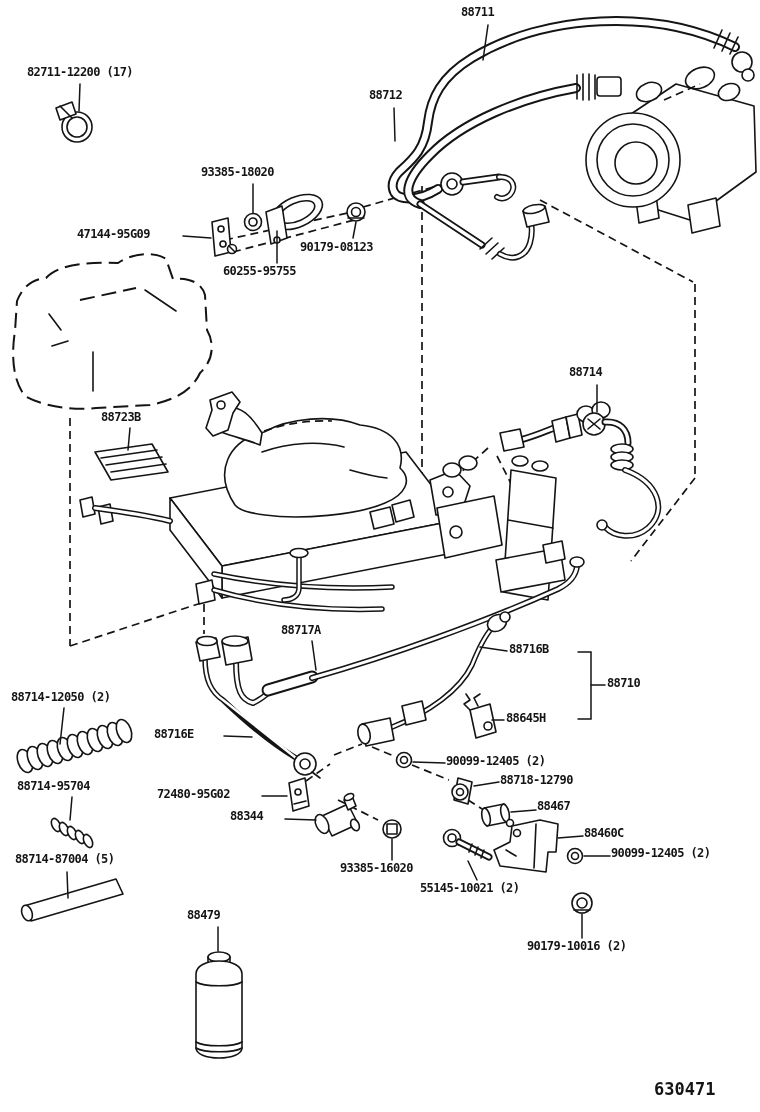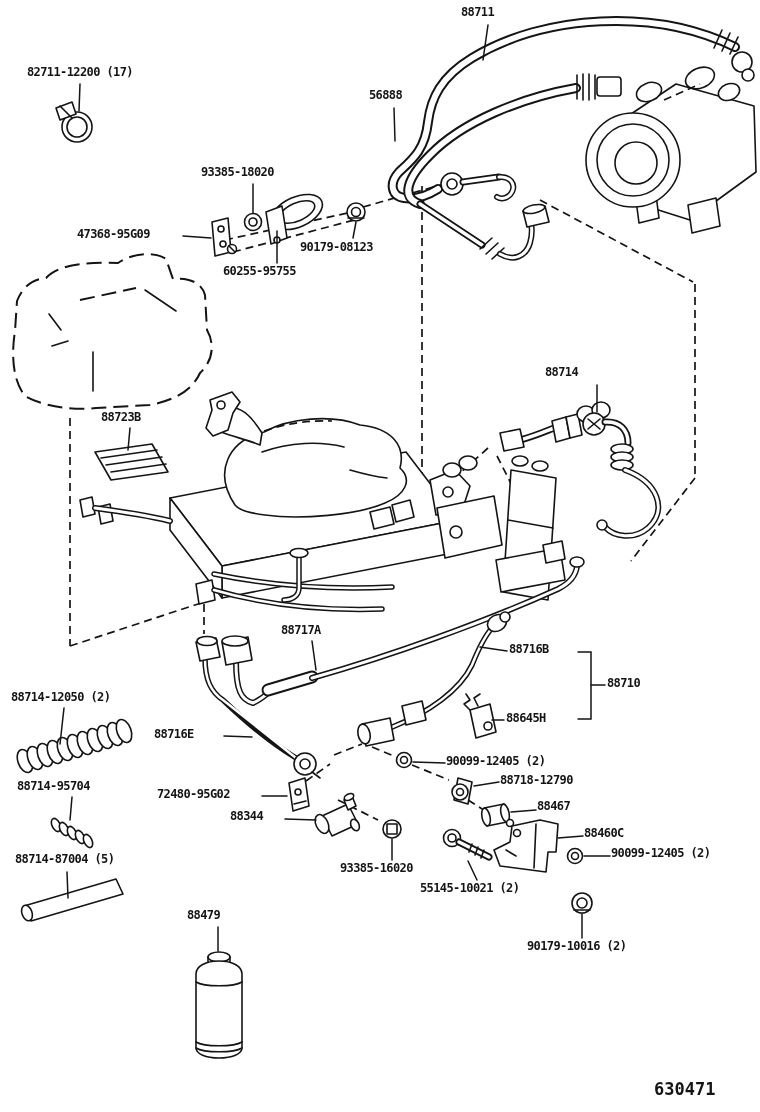--- a/index.html
+++ b/index.html
@@ -369,26 +369,26 @@
     <path class="ldr" d="M392,860 L392,839"></path>
     <path class="ldr" d="M477,880 L468,861"></path>
     <path class="ldr" d="M218,927 L218,951"></path>
     <path class="ldr" d="M582,938 L582,914"></path>
     <path class="ldr" d="M67,872 L68,898"></path>
   </g>
 </svg>
 
   <div class="part-label" style="left:461px;top:6px">88711</div>
   <div class="part-label" style="left:27px;top:66px">82711-12200 (17)</div>
-  <div class="part-label" style="left:369px;top:89px">56888</div>
+  <div class="part-label" style="left:369px;top:89px">88712</div>
   <div class="part-label" style="left:201px;top:166px">93385-18020</div>
-  <div class="part-label" style="left:77px;top:228px">47368-95G09</div>
+  <div class="part-label" style="left:77px;top:228px">47144-95G09</div>
   <div class="part-label" style="left:300px;top:241px">90179-08123</div>
   <div class="part-label" style="left:223px;top:265px">60255-95755</div>
-  <div class="part-label" style="left:545px;top:366px">88714</div>
+  <div class="part-label" style="left:569px;top:366px">88714</div>
   <div class="part-label" style="left:101px;top:411px">88723B</div>
   <div class="part-label" style="left:281px;top:624px">88717A</div>
   <div class="part-label" style="left:509px;top:643px">88716B</div>
   <div class="part-label" style="left:607px;top:677px">88710</div>
   <div class="part-label" style="left:506px;top:712px">88645H</div>
   <div class="part-label" style="left:11px;top:691px">88714-12050 (2)</div>
   <div class="part-label" style="left:154px;top:728px">88716E</div>
   <div class="part-label" style="left:17px;top:780px">88714-95704</div>
   <div class="part-label" style="left:157px;top:788px">72480-95G02</div>
   <div class="part-label" style="left:230px;top:810px">88344</div>

